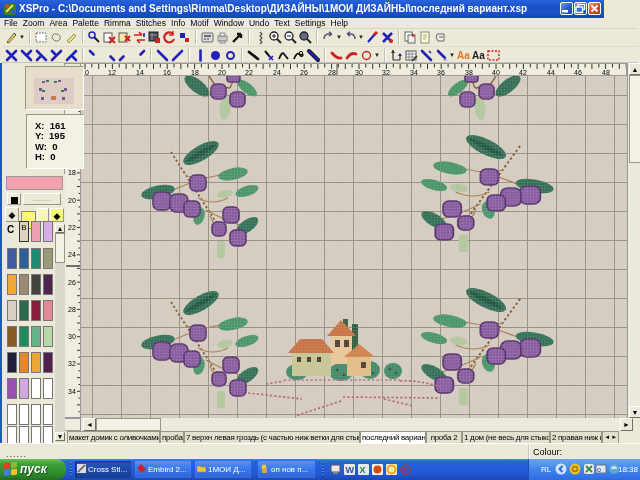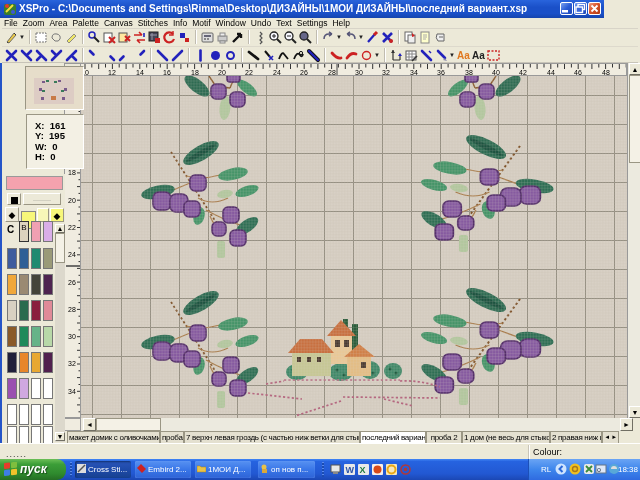--- a/index.html
+++ b/index.html
@@ -106,21 +106,21 @@
           <rect x="1" y="4" width="6.5" height="5.5" fill="#3a68d8" stroke="#fff" stroke-width="1.4"></rect>
         </svg>
       </span>
   <span class="tbtn" id="bclose">
         <svg width="11" height="11" viewBox="0 0 11 11">
           <path d="M2.5 2.5 L8.5 8.5 M8.5 2.5 L2.5 8.5" stroke="#fff" stroke-width="1.8"></path>
         </svg>
       </span>
  </div>
  <div id="menu">
-  <span style="margin-left:2px">File</span><span>Zoom</span><span>Area</span><span>Palette</span><span>Canvas</span><span>Stitches</span><span>Info</span><span>Motif</span><span>Window</span><span>Undo</span><span>Text</span><span>Settings</span><span>Help</span>
+  <span style="margin-left:2px">File</span><span>Zoom</span><span>Area</span><span>Palette</span><span>Rimma</span><span>Stitches</span><span>Info</span><span>Motif</span><span>Window</span><span>Undo</span><span>Text</span><span>Settings</span><span>Help</span>
  </div>
  <div class="tb" id="tb1"><span style="display:inline-block;width:2px"></span><span class="ic"><svg width="15" height="15" viewBox="0 0 15 15">
           <path d="M3 12 L10 3 L12 5 L5 13 Z" fill="#e8c84a" stroke="#555" stroke-width="0.8"></path>
           <path d="M10 3 L12 5" stroke="#333"></path>
           <path d="M3 12 L3 13 L5 13" fill="#333"></path>
         </svg></span><span class="dd">▼</span><span class="sep"></span><span class="ic"><svg width="15" height="15" viewBox="0 0 15 15">
           <rect x="2" y="3" width="10" height="9" fill="#fff" stroke="#777" stroke-dasharray="2,1"></rect>
         </svg></span><span class="ic"><svg width="15" height="15" viewBox="0 0 15 15">
           <path d="M3 8 Q3 3 8 4 Q12 5 11 9 Q10 12 6 11 Z" fill="none" stroke="#777"></path>
         </svg></span><span class="ic"><svg width="15" height="15" viewBox="0 0 15 15">

